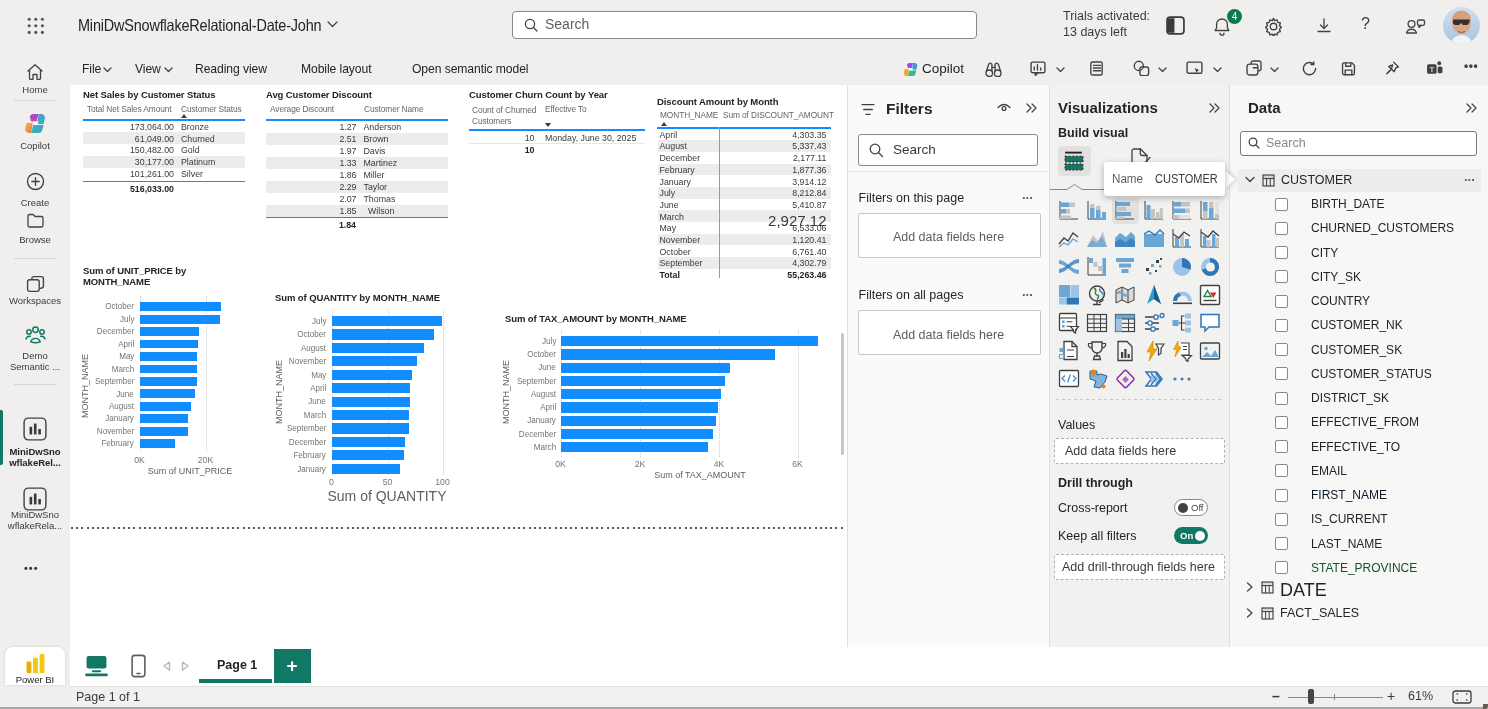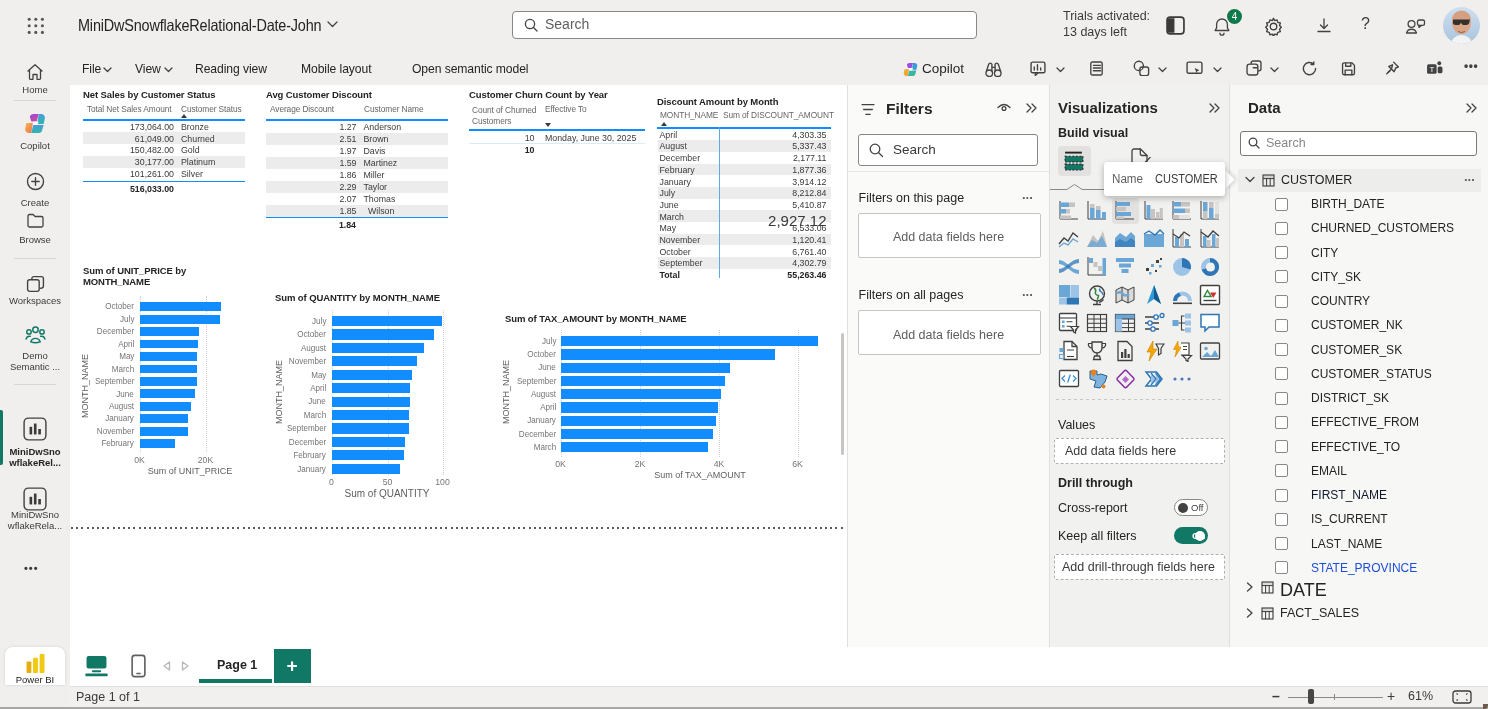--- a/index.html
+++ b/index.html
@@ -266,21 +266,21 @@
 <div class="abs" style="left:363.5px;top:105px;font-size:8.6px;color:#666666;font-weight:400;white-space:nowrap;line-height:1.1;letter-spacing:-0.1px;transform:scaleX(.97);transform-origin:0 0">Customer Name</div>
 <div class="abs" style="left:265.5px;top:119px;width:182.5px;height:1.5px;background:#118DFF"></div>
 <div class="abs" style="right:1131.5px;top:122.9px;font-size:8.8px;color:#3b3a39;font-weight:400;white-space:nowrap;line-height:1.1;">1.27</div>
 <div class="abs" style="left:363.5px;top:122.9px;font-size:8.8px;color:#3b3a39;font-weight:400;white-space:nowrap;line-height:1.1;">Anderson</div>
 <div class="abs" style="left:265.5px;top:132.5px;width:182.5px;height:12px;background:#ececec"></div>
 <div class="abs" style="right:1131.5px;top:134.9px;font-size:8.8px;color:#3b3a39;font-weight:400;white-space:nowrap;line-height:1.1;">2.51</div>
 <div class="abs" style="left:363.5px;top:134.9px;font-size:8.8px;color:#3b3a39;font-weight:400;white-space:nowrap;line-height:1.1;">Brown</div>
 <div class="abs" style="right:1131.5px;top:146.9px;font-size:8.8px;color:#3b3a39;font-weight:400;white-space:nowrap;line-height:1.1;">1.97</div>
 <div class="abs" style="left:363.5px;top:146.9px;font-size:8.8px;color:#3b3a39;font-weight:400;white-space:nowrap;line-height:1.1;">Davis</div>
 <div class="abs" style="left:265.5px;top:156.5px;width:182.5px;height:12px;background:#ececec"></div>
-<div class="abs" style="right:1131.5px;top:158.9px;font-size:8.8px;color:#3b3a39;font-weight:400;white-space:nowrap;line-height:1.1;">1.59</div>
+<div class="abs" style="right:1131.5px;top:158.9px;font-size:8.8px;color:#3b3a39;font-weight:400;white-space:nowrap;line-height:1.1;">1.33</div>
 <div class="abs" style="left:363.5px;top:158.9px;font-size:8.8px;color:#3b3a39;font-weight:400;white-space:nowrap;line-height:1.1;">Martinez</div>
 <div class="abs" style="right:1131.5px;top:170.9px;font-size:8.8px;color:#3b3a39;font-weight:400;white-space:nowrap;line-height:1.1;">1.86</div>
 <div class="abs" style="left:363.5px;top:170.9px;font-size:8.8px;color:#3b3a39;font-weight:400;white-space:nowrap;line-height:1.1;">Miller</div>
 <div class="abs" style="left:265.5px;top:180.5px;width:182.5px;height:12px;background:#ececec"></div>
 <div class="abs" style="right:1131.5px;top:182.9px;font-size:8.8px;color:#3b3a39;font-weight:400;white-space:nowrap;line-height:1.1;">2.29</div>
 <div class="abs" style="left:363.5px;top:182.9px;font-size:8.8px;color:#3b3a39;font-weight:400;white-space:nowrap;line-height:1.1;">Taylor</div>
 <div class="abs" style="right:1131.5px;top:194.9px;font-size:8.8px;color:#3b3a39;font-weight:400;white-space:nowrap;line-height:1.1;">2.07</div>
 <div class="abs" style="left:363.5px;top:194.9px;font-size:8.8px;color:#3b3a39;font-weight:400;white-space:nowrap;line-height:1.1;">Thomas</div>
 <div class="abs" style="left:265.5px;top:204.5px;width:182.5px;height:12px;background:#ececec"></div>
 <div class="abs" style="right:1131.5px;top:206.9px;font-size:8.8px;color:#3b3a39;font-weight:400;white-space:nowrap;line-height:1.1;">1.85</div>
@@ -390,21 +390,21 @@
 <div class="abs" style="left:331.5px;top:423.44px;width:77.5px;height:10.2px;background:#118DFF"></div>
 <div class="abs" style="right:1162px;top:437.67px;font-size:8.7px;color:#757575;font-weight:400;white-space:nowrap;line-height:1.1;transform:scaleX(.93);transform-origin:100% 50%">December</div>
 <div class="abs" style="left:331.5px;top:436.87px;width:73.5px;height:10.2px;background:#118DFF"></div>
 <div class="abs" style="right:1162px;top:451.1px;font-size:8.7px;color:#757575;font-weight:400;white-space:nowrap;line-height:1.1;transform:scaleX(.93);transform-origin:100% 50%">February</div>
 <div class="abs" style="left:331.5px;top:450.3px;width:72.5px;height:10.2px;background:#118DFF"></div>
 <div class="abs" style="right:1162px;top:464.53000000000003px;font-size:8.7px;color:#757575;font-weight:400;white-space:nowrap;line-height:1.1;transform:scaleX(.93);transform-origin:100% 50%">January</div>
 <div class="abs" style="left:331.5px;top:463.73px;width:68.5px;height:10.2px;background:#118DFF"></div>
 <div class="abs" style="left:316.5px;top:477px;width:30px;text-align:center;font-size:8.7px;color:#757575">0</div>
 <div class="abs" style="left:372.5px;top:477px;width:30px;text-align:center;font-size:8.7px;color:#757575">50</div>
 <div class="abs" style="left:427.5px;top:477px;width:30px;text-align:center;font-size:8.7px;color:#757575">100</div>
-<div class="abs" style="left:327px;top:488px;width:120px;text-align:center;font-size:10px;color:#605e5c">Sum of QUANTITY</div>
+<div class="abs" style="left:327px;top:488px;width:120px;text-align:center;font-size:14px;color:#605e5c">Sum of QUANTITY</div>
 <div class="abs" style="left:229px;top:387px;width:100px;text-align:center;font-size:9px;color:#605e5c;transform:rotate(-90deg);transform-origin:center">MONTH_NAME</div>
 <div class="abs" style="left:504.5px;top:314px;font-size:9.8px;color:#252423;font-weight:700;white-space:nowrap;line-height:1.1;letter-spacing:-0.1px;transform:scaleX(.97);transform-origin:0 0">Sum of TAX_AMOUNT by MONTH_NAME</div>
 <div class="abs" style="left:560.5px;top:330px;width:1px;height:127px;border-left:1px dotted #d0cecc"></div>
 <div class="abs" style="left:640px;top:330px;width:1px;height:127px;border-left:1px dotted #d0cecc"></div>
 <div class="abs" style="left:719px;top:330px;width:1px;height:127px;border-left:1px dotted #d0cecc"></div>
 <div class="abs" style="left:797.5px;top:330px;width:1px;height:127px;border-left:1px dotted #d0cecc"></div>
 <div class="abs" style="right:932px;top:336.9px;font-size:8.7px;color:#757575;font-weight:400;white-space:nowrap;line-height:1.1;transform:scaleX(.93);transform-origin:100% 50%">July</div>
 <div class="abs" style="left:560.5px;top:336.0px;width:257.5px;height:10.4px;background:#118DFF"></div>
 <div class="abs" style="right:932px;top:350.15999999999997px;font-size:8.7px;color:#757575;font-weight:400;white-space:nowrap;line-height:1.1;transform:scaleX(.93);transform-origin:100% 50%">October</div>
 <div class="abs" style="left:560.5px;top:349.26px;width:214px;height:10.4px;background:#118DFF"></div>
@@ -720,21 +720,21 @@
 <div class="abs" style="left:1053.5px;top:438px;width:171px;height:25.5px;background:#fff;border:1px dashed #b3b0ad;border-radius:2px"></div>
 <div class="abs" style="left:1065px;top:445px;font-size:12.5px;color:#3b3a39;font-weight:400;white-space:nowrap;line-height:1.1;">Add data fields here</div>
 <div class="abs" style="left:1058px;top:477px;font-size:12.5px;color:#252423;font-weight:700;white-space:nowrap;line-height:1.1;">Drill through</div>
 <div class="abs" style="left:1058px;top:502px;font-size:12.5px;color:#252423;font-weight:400;white-space:nowrap;line-height:1.1;">Cross-report</div>
 <div class="abs" style="left:1174px;top:499px;width:34px;height:17px;background:#fff;border:1px solid #8a8886;border-radius:9px"></div>
 <div class="abs" style="left:1177.5px;top:502.5px;width:10px;height:10px;background:#424242;border-radius:50%"></div>
 <div class="abs" style="left:1191px;top:503px;font-size:9.5px;color:#424242;font-weight:400;white-space:nowrap;line-height:1.1;">Off</div>
 <div class="abs" style="left:1058px;top:530px;font-size:12.5px;color:#252423;font-weight:400;white-space:nowrap;line-height:1.1;">Keep all filters</div>
 <div class="abs" style="left:1174px;top:527px;width:34px;height:17px;background:#117865;border-radius:9px"></div>
 <div class="abs" style="left:1194.5px;top:530.5px;width:10px;height:10px;background:#fff;border-radius:50%"></div>
-<div class="abs" style="left:1180px;top:531px;font-size:9.5px;color:#ffffff;font-weight:700;white-space:nowrap;line-height:1.1;margin-left:12px;">On</div>
+<div class="abs" style="left:1180px;top:531px;font-size:9.5px;color:#ffffff;font-weight:700;white-space:nowrap;line-height:1.1;">On</div>
 <div class="abs" style="left:1053.5px;top:554px;width:171px;height:25.5px;background:#fff;border:1px dashed #b3b0ad;border-radius:2px"></div>
 <div class="abs" style="left:1062px;top:561px;font-size:12.5px;color:#3b3a39;font-weight:400;white-space:nowrap;line-height:1.1;">Add drill-through fields here</div>
 <div class="abs" style="left:1248px;top:100px;font-size:15px;color:#252423;font-weight:700;white-space:nowrap;line-height:1.1;">Data</div>
 <svg class="abs" style="left:1466px;top:103px;" width="11" height="10" viewBox="0 0 11 10">
     <path d="M1 1 l4 4 -4 4 M6 1 l4 4 -4 4" class="ico" stroke-width="1.3"></path>
   </svg>
 <div class="abs" style="left:1240px;top:131px;width:237px;height:25px;background:#fff;border:1px solid #7a7a78;border-radius:3px"></div>
 <svg class="abs" style="left:1248px;top:137px;" width="12" height="12" viewBox="0 0 12 12">
     <circle cx="5" cy="5" r="3.8" class="ico" stroke="#605e5c"></circle>
     <path d="M7.9 7.9 L11 11" class="ico" stroke="#605e5c"></path>
@@ -775,21 +775,21 @@
 <div class="abs" style="left:1311px;top:440.5px;font-size:12px;color:#252423;font-weight:400;white-space:nowrap;line-height:1.1;">EFFECTIVE_TO</div>
 <div class="abs" style="left:1275px;top:464.25px;width:13px;height:13px;background:#fff;border:1px solid #8a8886;border-radius:2px"></div>
 <div class="abs" style="left:1311px;top:464.75px;font-size:12px;color:#252423;font-weight:400;white-space:nowrap;line-height:1.1;">EMAIL</div>
 <div class="abs" style="left:1275px;top:488.5px;width:13px;height:13px;background:#fff;border:1px solid #8a8886;border-radius:2px"></div>
 <div class="abs" style="left:1311px;top:489.0px;font-size:12px;color:#0f172a;font-weight:400;white-space:nowrap;line-height:1.1;">FIRST_NAME</div>
 <div class="abs" style="left:1275px;top:512.75px;width:13px;height:13px;background:#fff;border:1px solid #8a8886;border-radius:2px"></div>
 <div class="abs" style="left:1311px;top:513.25px;font-size:12px;color:#252423;font-weight:400;white-space:nowrap;line-height:1.1;">IS_CURRENT</div>
 <div class="abs" style="left:1275px;top:537.0px;width:13px;height:13px;background:#fff;border:1px solid #8a8886;border-radius:2px"></div>
 <div class="abs" style="left:1311px;top:537.5px;font-size:12px;color:#252423;font-weight:400;white-space:nowrap;line-height:1.1;">LAST_NAME</div>
 <div class="abs" style="left:1275px;top:561.25px;width:13px;height:13px;background:#fff;border:1px solid #8a8886;border-radius:2px"></div>
-<div class="abs" style="left:1311px;top:561.75px;font-size:12px;color:#1d4ed8;font-weight:400;white-space:nowrap;line-height:1.1;">STATE_PROVINCE</div>
+<div class="abs" style="left:1311px;top:561.75px;font-size:12px;color:#14532d;font-weight:400;white-space:nowrap;line-height:1.1;">STATE_PROVINCE</div>
 <svg class="abs" style="left:1246px;top:582px;" width="8" height="10" viewBox="0 0 7 10">
     <path d="M1 1 L5.5 5 L1 9" class="ico" stroke-width="1.2"></path>
   </svg>
 <svg class="abs" style="left:1261px;top:581px;" width="13" height="13" viewBox="0 0 13 13">
     <rect x="1" y="1" width="11" height="11" fill="none" stroke="#3b3a39" stroke-width="1.1"></rect>
     <path d="M1 4.6 h11 M4.6 4.6 v7.4 M8.2 4.6 v7.4" stroke="#3b3a39" stroke-width="1" fill="none"></path>
     <rect x="1" y="1" width="11" height="3.6" fill="#3b3a39" opacity=".15"></rect>
   </svg>
 <div class="abs" style="left:1280px;top:581px;font-size:18px;color:#252423;font-weight:400;white-space:nowrap;line-height:1.1;">DATE</div>
 <svg class="abs" style="left:1246px;top:608px;" width="8" height="10" viewBox="0 0 7 10">

